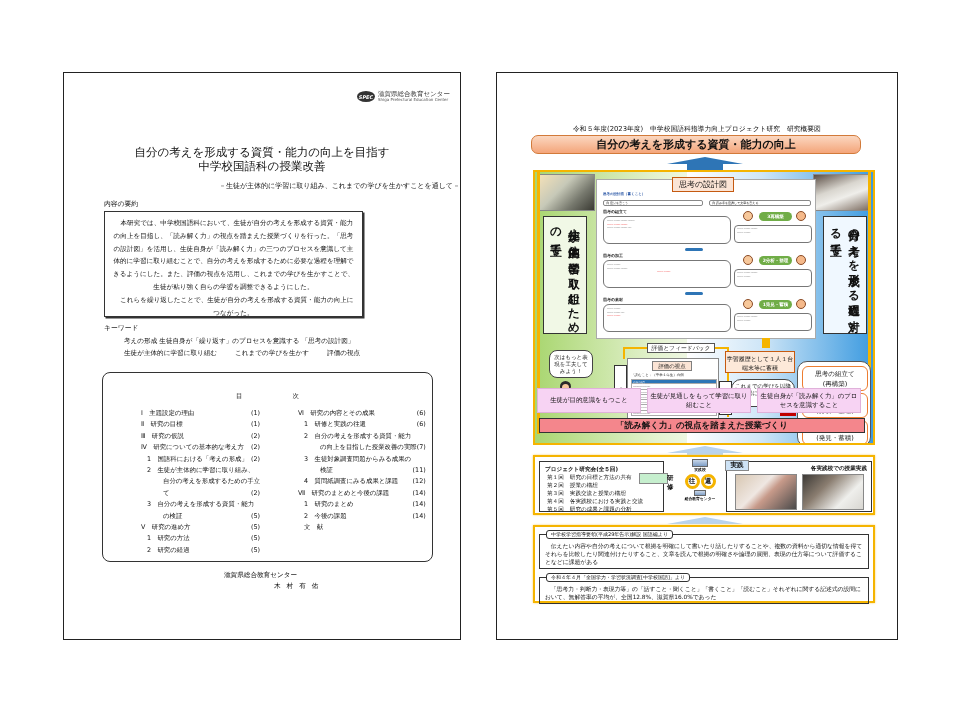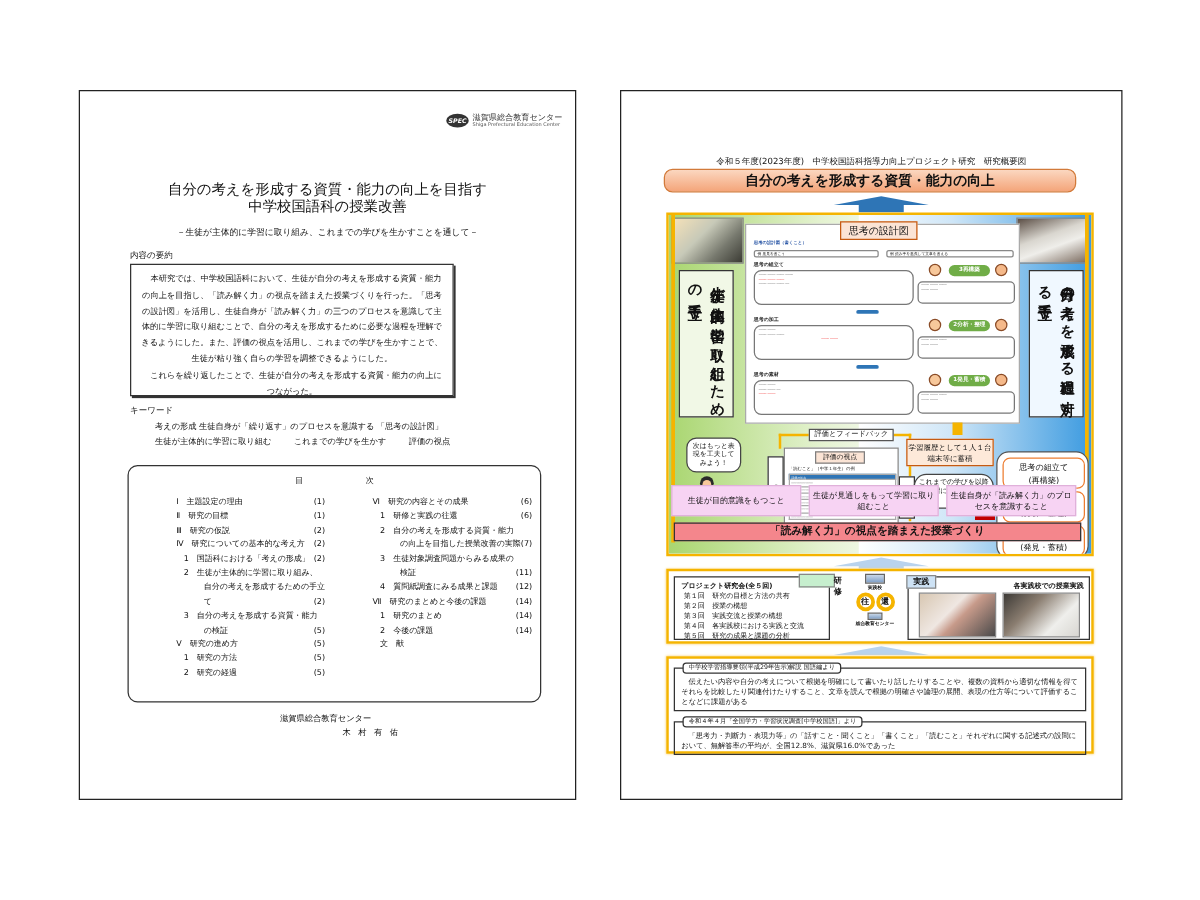--- a/index.html
+++ b/index.html
@@ -11,29 +11,29 @@
 
   
   .logo { position: absolute; right: 10px; top: 18px; display: flex; align-items: center; gap: 3px; }
   .logo-mark { width: 18px; height: 11px; border-radius: 50%; background: #333; color: #fff; font-size: 5px;
                font-weight: bold; display: flex; align-items: center; justify-content: center; font-style: italic; }
   .logo-text { display: flex; flex-direction: column; line-height: 1; }
   .logo-jp { font-size: 6.5px; color: #333; }
   .logo-en { font-size: 4px; color: #555; }
   .l-project { position: absolute; top: 54px; left: 0; width: 100%; text-align: center; font-size: 7.5px; }
   .l-title { position: absolute; top: 72px; left: 0; width: 100%; text-align: center; font-size: 11.5px; line-height: 14px; font-family: Liberation Serif, serif; }
-  .l-sub { position: absolute; top: 108px; left: 0; width: 100%; text-align: center; font-size: 7px; }
+  .l-sub { position: absolute; top: 108px; left: 0; width: 100%; text-align: right; font-size: 7px; }
   .l-label { position: absolute; font-size: 6.8px; }
   .summary-box { position: absolute; left: 40px; top: 138px; width: 259px; height: 106px; border: 1px solid #333;
                  box-shadow: 1.5px 1.5px 0 #333; padding: 5px 6px; font-size: 6.6px; line-height: 12.8px; }
   .summary-box p { text-indent: 1em; text-align: center; }
   .keywords { position: absolute; left: 60px; top: 262px; font-size: 6.6px; line-height: 12px; }
   .kw-row { display: flex; gap: 2px; }
   .toc { position: absolute; left: 38px; top: 299px; width: 331px; height: 190px; border: 1px solid #333;
-         border-radius: 8px; padding: 4px 8px; font-size: 6.4px; }
+         border-radius: 8px; padding: 16px 8px; font-size: 6.4px; }
   .toc-head { text-align: center; letter-spacing: 50px; margin: 3px 0 7px 50px; }
   .toc-cols { display: flex; gap: 8px; }
   .toc-col { flex: 1; }
   .toc-item { display: flex; justify-content: space-between; line-height: 11.4px; }
   .toc-item .t { white-space: nowrap; margin-left: 30px; }
   .toc-item.sub .t { padding-left: 6px; }
   .toc-item.cont .t { padding-left: 22px; }
   .author { position: absolute; top: 497px; left: 160px; font-size: 6.6px; line-height: 11px; }
   .author .name { padding-left: 50px; letter-spacing: 6px; }
 
@@ -404,21 +404,21 @@
           <div class="train-item">
             <span>第４回</span>
             <span>各実践校における実践と交流</span>
           </div>
           <div class="train-item">
             <span>第５回</span>
             <span>研究の成果と課題の分析</span>
           </div>
         </div>
     </div>
-    <div class="tag-green" style="left:104px; top:2px;padding-left:27px;">研修</div>
+    <div class="tag-green" style="left:104px; top:16px;padding-left:27px;">研修</div>
 
     <div class="cycle">
       <div class="cyc-building"></div>
       <div class="cyc-label">実践校</div>
       <div class="cyc-ring">
         <div class="ring">往</div>
         <div class="ring">還</div>
       </div>
       <div class="cyc-building" style="width:12px; height:6px;"></div>
       <div class="cyc-label">総合教育センター</div>

